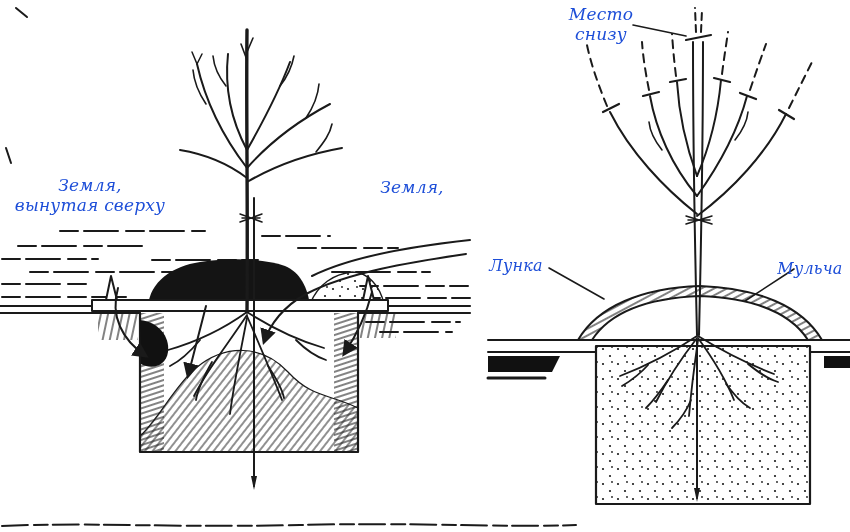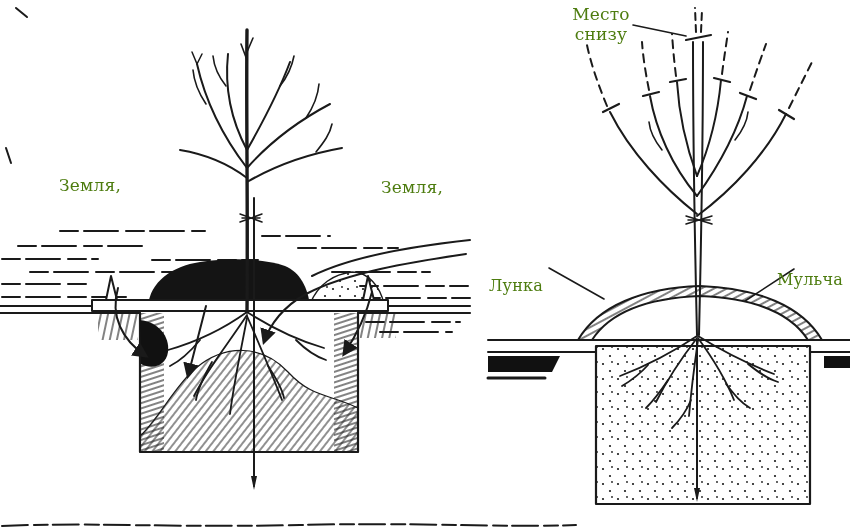--- a/index.html
+++ b/index.html
@@ -3,24 +3,24 @@
 <meta charset="utf-8">
 <style>
   * { margin:0; padding:0; box-sizing:border-box; }
   html,body { background:#ffffff; }
   .figure {
     position:relative; width:850px; height:532px; background:#ffffff;
     overflow:hidden; font-family:"DejaVu Serif", serif; color:#1a1a1a;
   }
   .figure svg { position:absolute; left:0; top:0; }
   .label {
-    position:absolute; font-size:17px; line-height:1.15;
-    text-align:center; letter-spacing:.2px; color:#4d7c0f; white-space:nowrap;
+    position:absolute; font-style:italic; font-size:17px; line-height:1.15;
+    text-align:center; letter-spacing:.2px; color:#1d4ed8; white-space:nowrap;
   }
-  .label.small { font-size:16px;margin-top:20px; }
+  .label.small { font-size:16px; }
 </style>
 </head>
 <body>
 
 <div class="figure">
 
   <svg width="850" height="532" viewBox="0 0 850 532" fill="none" stroke="#1a1a1a" stroke-linecap="round" stroke-linejoin="round">
     <defs>
       <pattern id="hatchI" width="6" height="6" patternUnits="userSpaceOnUse" patternTransform="rotate(38)">
         <line x1="2" y1="0" x2="2" y2="6" stroke="#222" stroke-width="1"></line>
@@ -216,27 +216,28 @@
       </g>
     </g>
 
     <g stroke-width="2" stroke-dasharray="26 6 14 5">
       <path d="M2,526 C80,522 180,528 300,525 C420,522 500,528 576,525"></path>
     </g>
   </svg>
 
   <div class="label" style="left:5px; top:176px; width:170px;">
     <div>Земля,</div>
+    <div>вынутая сверху</div>
   </div>
 
   <div class="label" style="left:337px; top:178px; width:150px;">
     <div>Земля,</div>
   </div>
 
   <div class="label" style="left:561px; top:5px; width:80px;">
     <div>Место</div>
     <div>снизу</div>
   </div>
 
   <div class="label small" style="left:484px; top:257px; width:64px;">Лунка</div>
 
-  <div class="label small" style="left:773px; top:251px; width:74px;">Мульча</div>
+  <div class="label small" style="left:773px; top:260px; width:74px;">Мульча</div>
 </div>
 
 </body></html>

